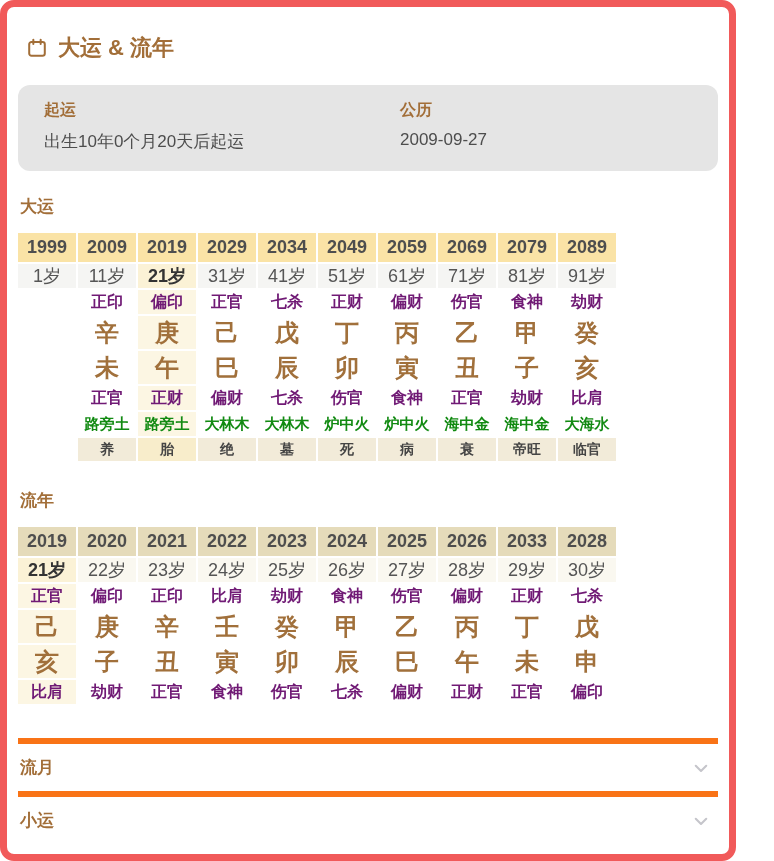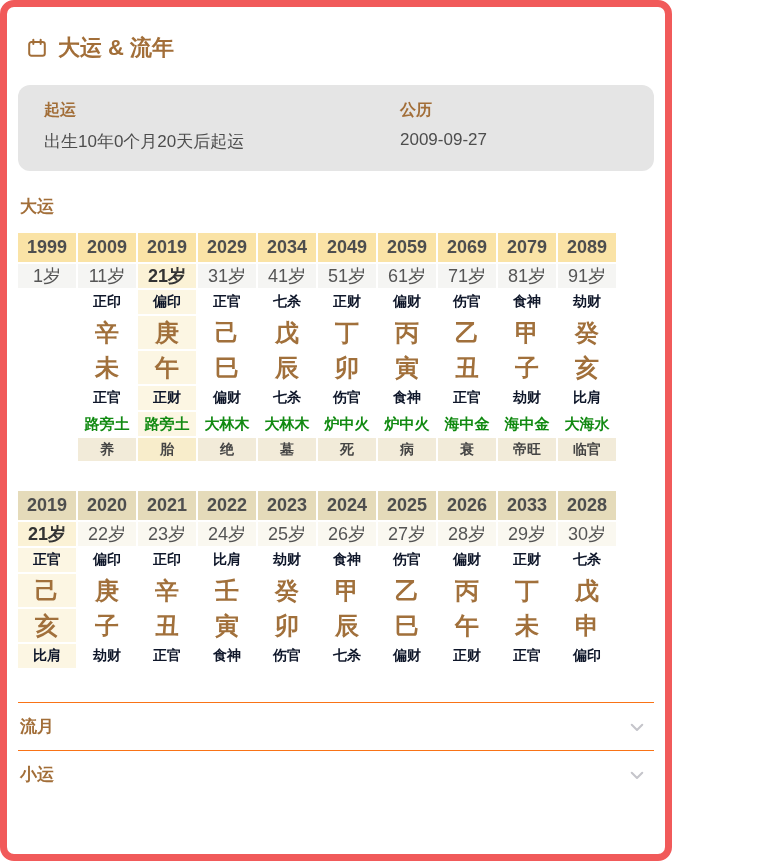--- a/index.html
+++ b/index.html
@@ -1,17 +1,17 @@
 <!DOCTYPE html>
 <html><head>
 <meta charset="utf-8">
 <style>
   html,body { margin:0; padding:0; background:#fff; }
   .card {
-    width:672px; height:861px; box-sizing:border-box;
+    width:736px; height:861px; box-sizing:border-box;
     border:7px solid #F15A5A; border-radius:14px;
     background:#fff; padding:24px 11px 0;
     font-family:"Liberation Sans","DejaVu Sans",sans-serif;
     overflow:hidden;
   }
   
   .header { display:flex; align-items:center; gap:10px; margin:2px 8px 22px; }
   .header .title { color:#A26E38; font-size:22px; font-weight:bold; }
   .cal-icon { width:22px; height:22px; display:inline-block; }
   
@@ -21,34 +21,34 @@
   .info-value { color:#4D4D4D; font-size:17px; }
   
   .section-heading { color:#A26E38; font-weight:bold; font-size:17px; margin:6px 0 13px 2px;font-family:Liberation Serif, serif; }
   
   table { border-collapse:separate; border-spacing:2px; margin-left:-2px; }
   td { width:58px; text-align:center; padding:0; white-space:nowrap; }
   .row-year td { background:#FAE3A6; color:#4E4E4E; font-weight:bold; font-size:18px; height:29px; }
   .t-liunian .row-year td { background:#E5DBBA; }
   .row-age td { background:#F5F5F3; color:#555; font-size:18px; height:24px; }
   .t-liunian .row-age td { background:#FAF8F0; }
-  .row-shen_top td, .row-shen_bottom td { font-size:14px; font-weight:600; color:#0f172a; height:24px; background:#fff;font-family:Liberation Mono, monospace; }
+  .row-shen_top td, .row-shen_bottom td { font-size:16px; font-weight:600; color:#701a75; height:24px; background:#fff;font-family:Liberation Mono, monospace; }
   .row-stem td, .row-branch td { font-size:24px; font-weight:bold; color:#A1703B; height:33px; background:#fff; }
   .row-nayin td { font-size:15px; font-weight:bold; color:#128A12; height:24px; background:#fff; }
   .row-stage td { background:#F2EBD9; font-size:14px; font-weight:bold; color:#454545; height:23px; }
   .row-stage td.blank { background:#fff; }
   .row-age td.active { background:#FBF2D6; font-weight:bold; color:#333; }
   .row-shen_top td.active, .row-shen_bottom td.active,
   .row-stem td.active, .row-branch td.active, .row-nayin td.active { background:#FCF6E3; }
   .row-stage td.active { background:#F8EDCB; }
   .table-block { margin-bottom:26px; }
   
   .collapse-area { margin-top:32px; }
   .collapse-row { display:flex; justify-content:space-between; align-items:center;
-    height:47px; border-top:1px solid #f97316; padding:0 8px 0 2px; cursor:pointer; }
+    height:47px; border-top:6px solid #f97316; padding:0 8px 0 2px; cursor:pointer; }
   .collapse-label { color:#A26E38; font-weight:bold; font-size:17px; }
   .chev { width:18px; height:18px; }
 </style>
 </head>
 <body>
 
 <div class="card">
 
   <div class="header">
     <svg class="cal-icon" viewBox="0 0 24 24" fill="none" stroke="#A26E38" stroke-width="2.2" stroke-linecap="round">
@@ -168,20 +168,21 @@
             <td>病</td>
             <td>衰</td>
             <td>帝旺</td>
             <td>临官</td>
           </tr>
         </tbody>
     </table>
   </div>
 
   <div class="table-block">
+    <div class="section-heading">流年</div>
     <table class="t-liunian">
       <tbody>
           <tr class="row-year">
             <td class="active">2019</td>
             <td>2020</td>
             <td>2021</td>
             <td>2022</td>
             <td>2023</td>
             <td>2024</td>
             <td>2025</td>

